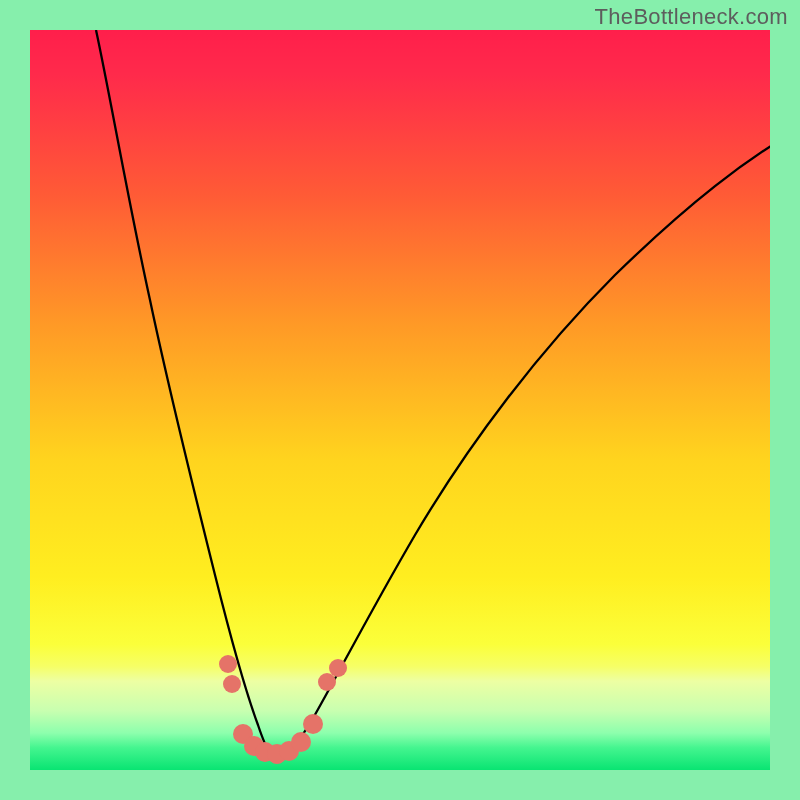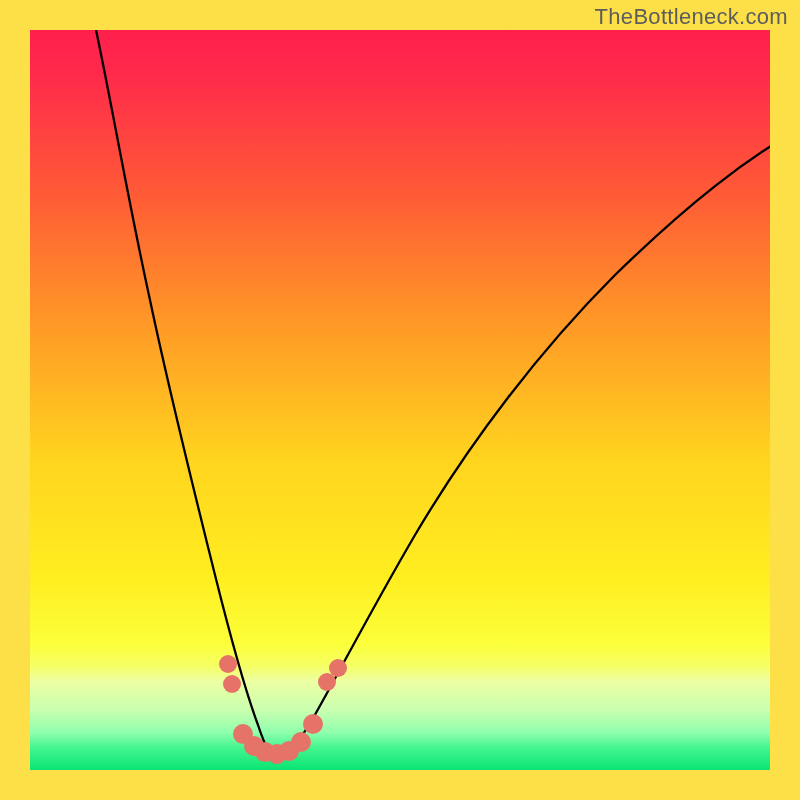--- a/index.html
+++ b/index.html
@@ -10,21 +10,21 @@
     background: #000;
     font-family: Arial, Helvetica, sans-serif;
     overflow: hidden;
   }
   .frame {
     position: absolute;
     left: 0;
     top: 0;
     width: 800px;
     height: 800px;
-    background: #fde047;
+    background: #86efac;
   }
   .watermark {
     position: absolute;
     top: 4px;
     right: 12px;
     color: #5d5d5d;
     font-size: 22px;
     font-weight: 500;
     letter-spacing: 0.3px;
   }

